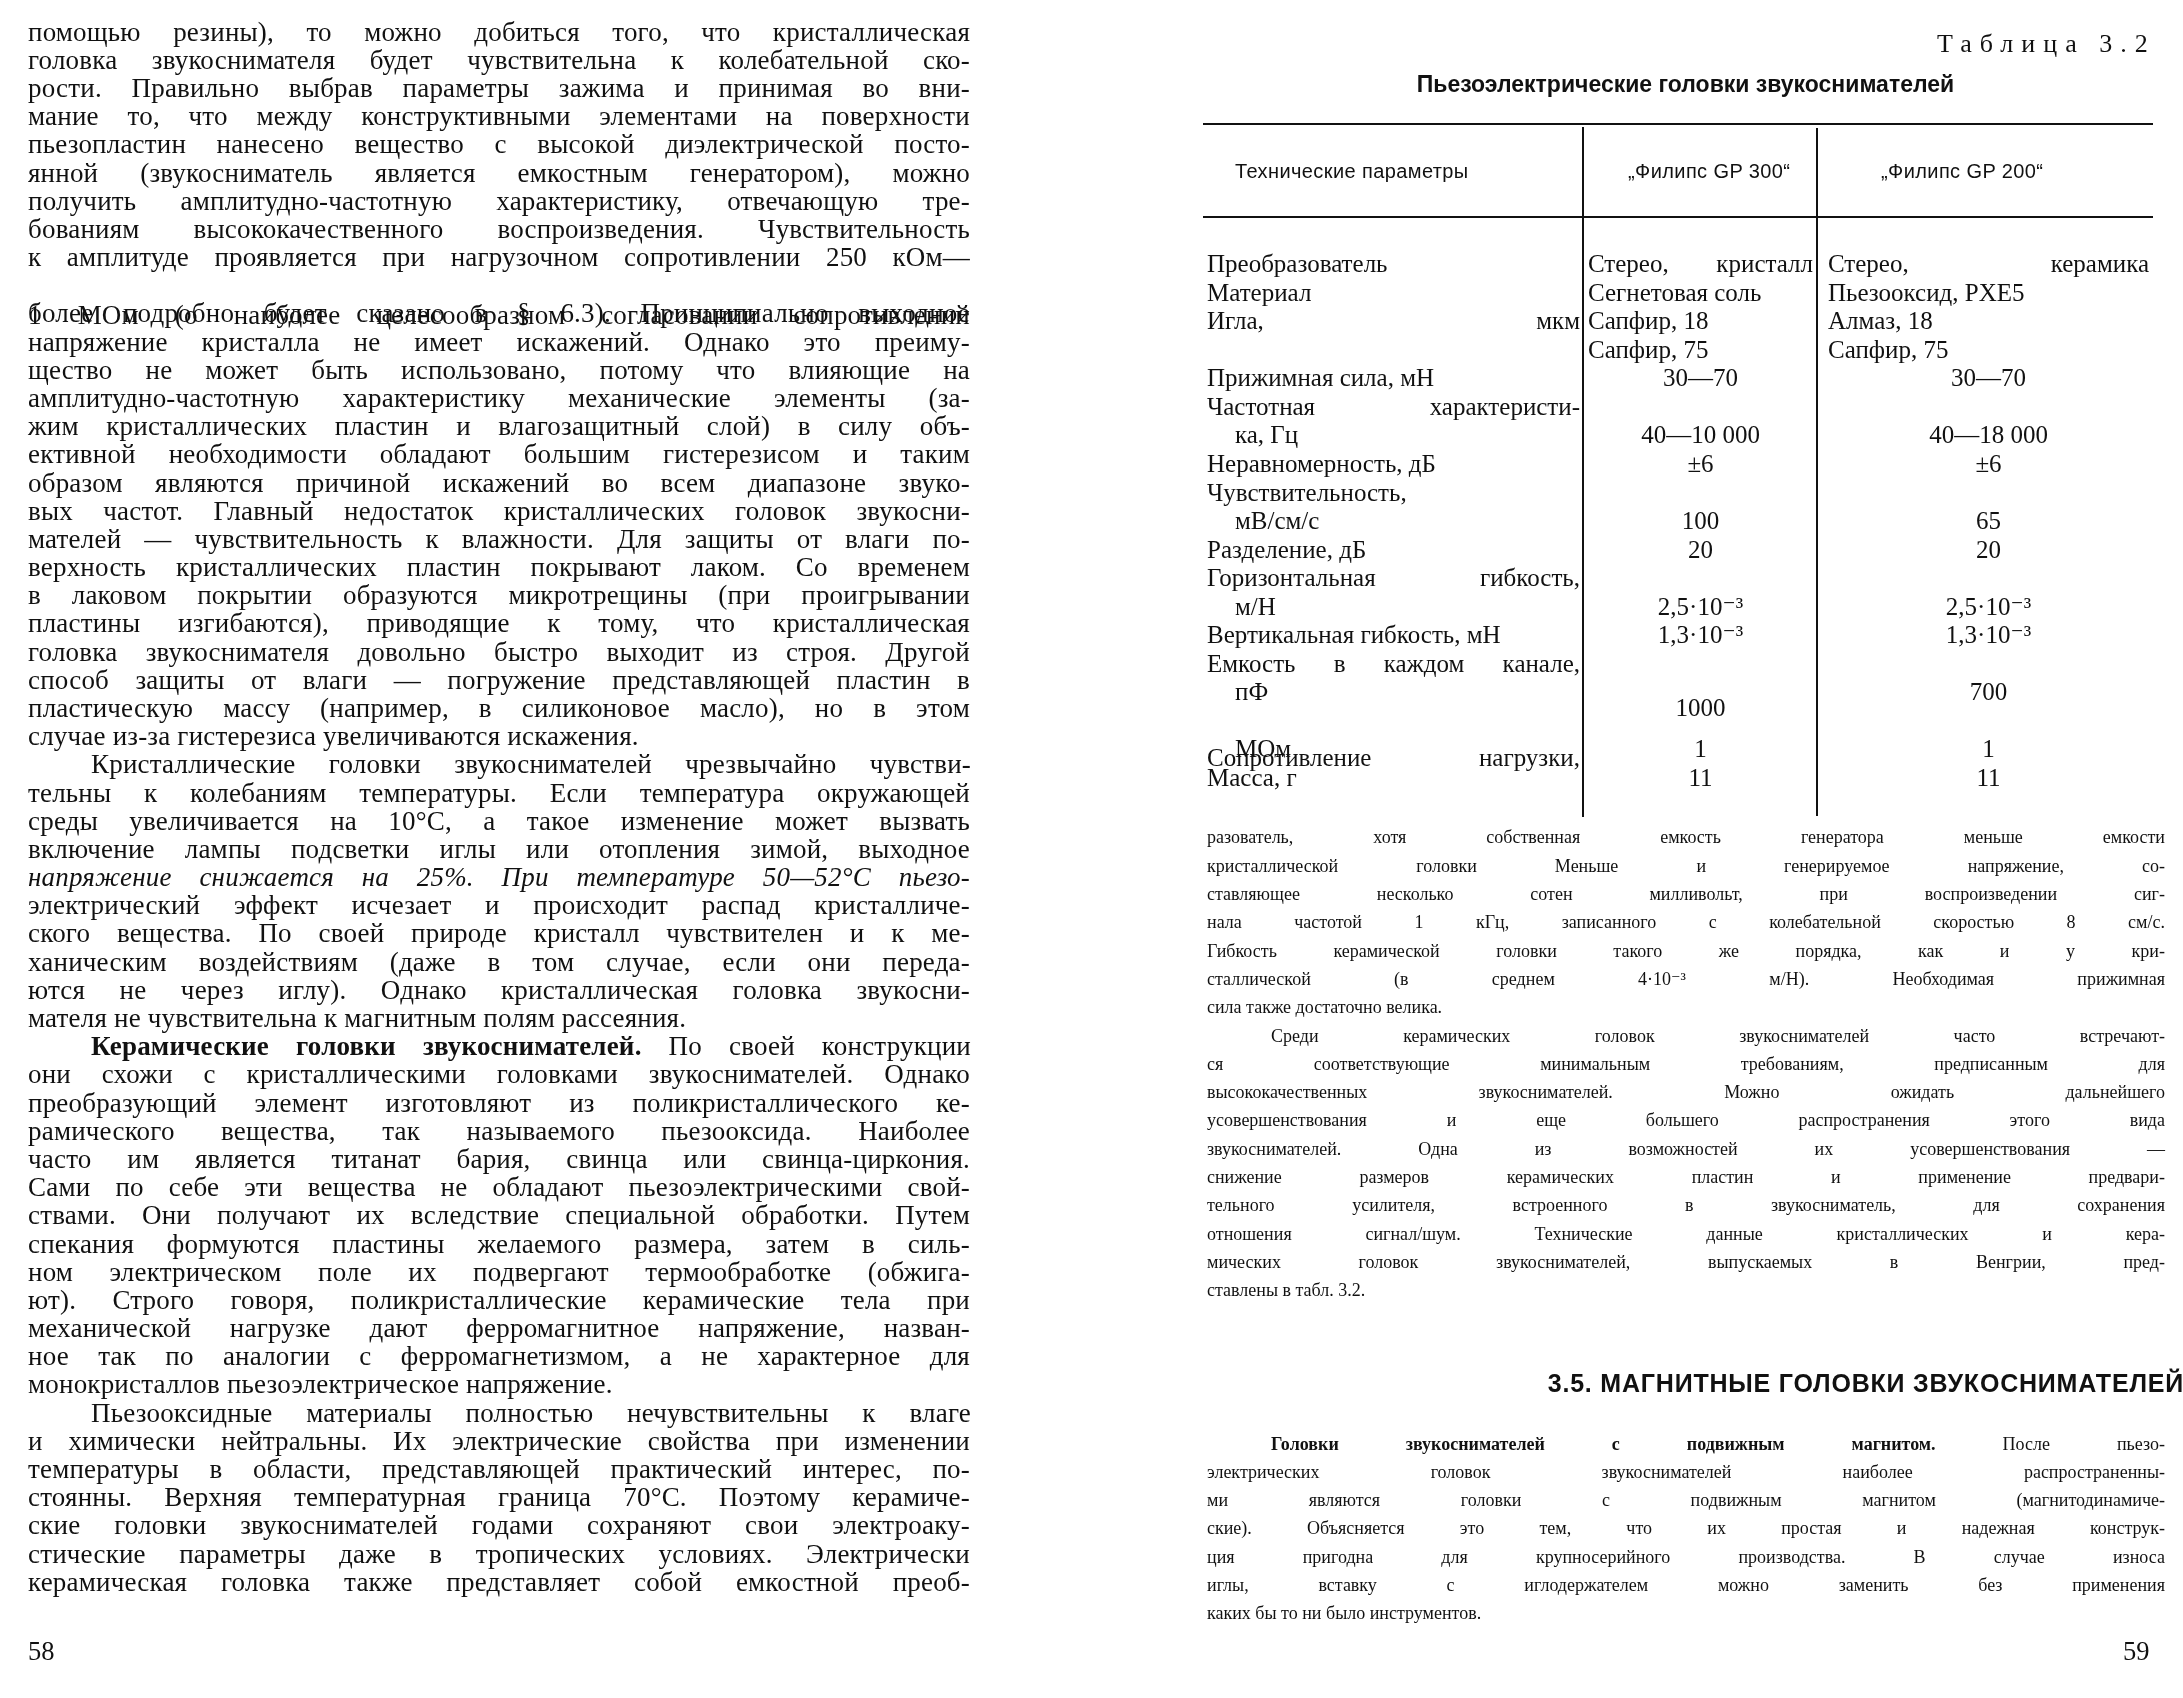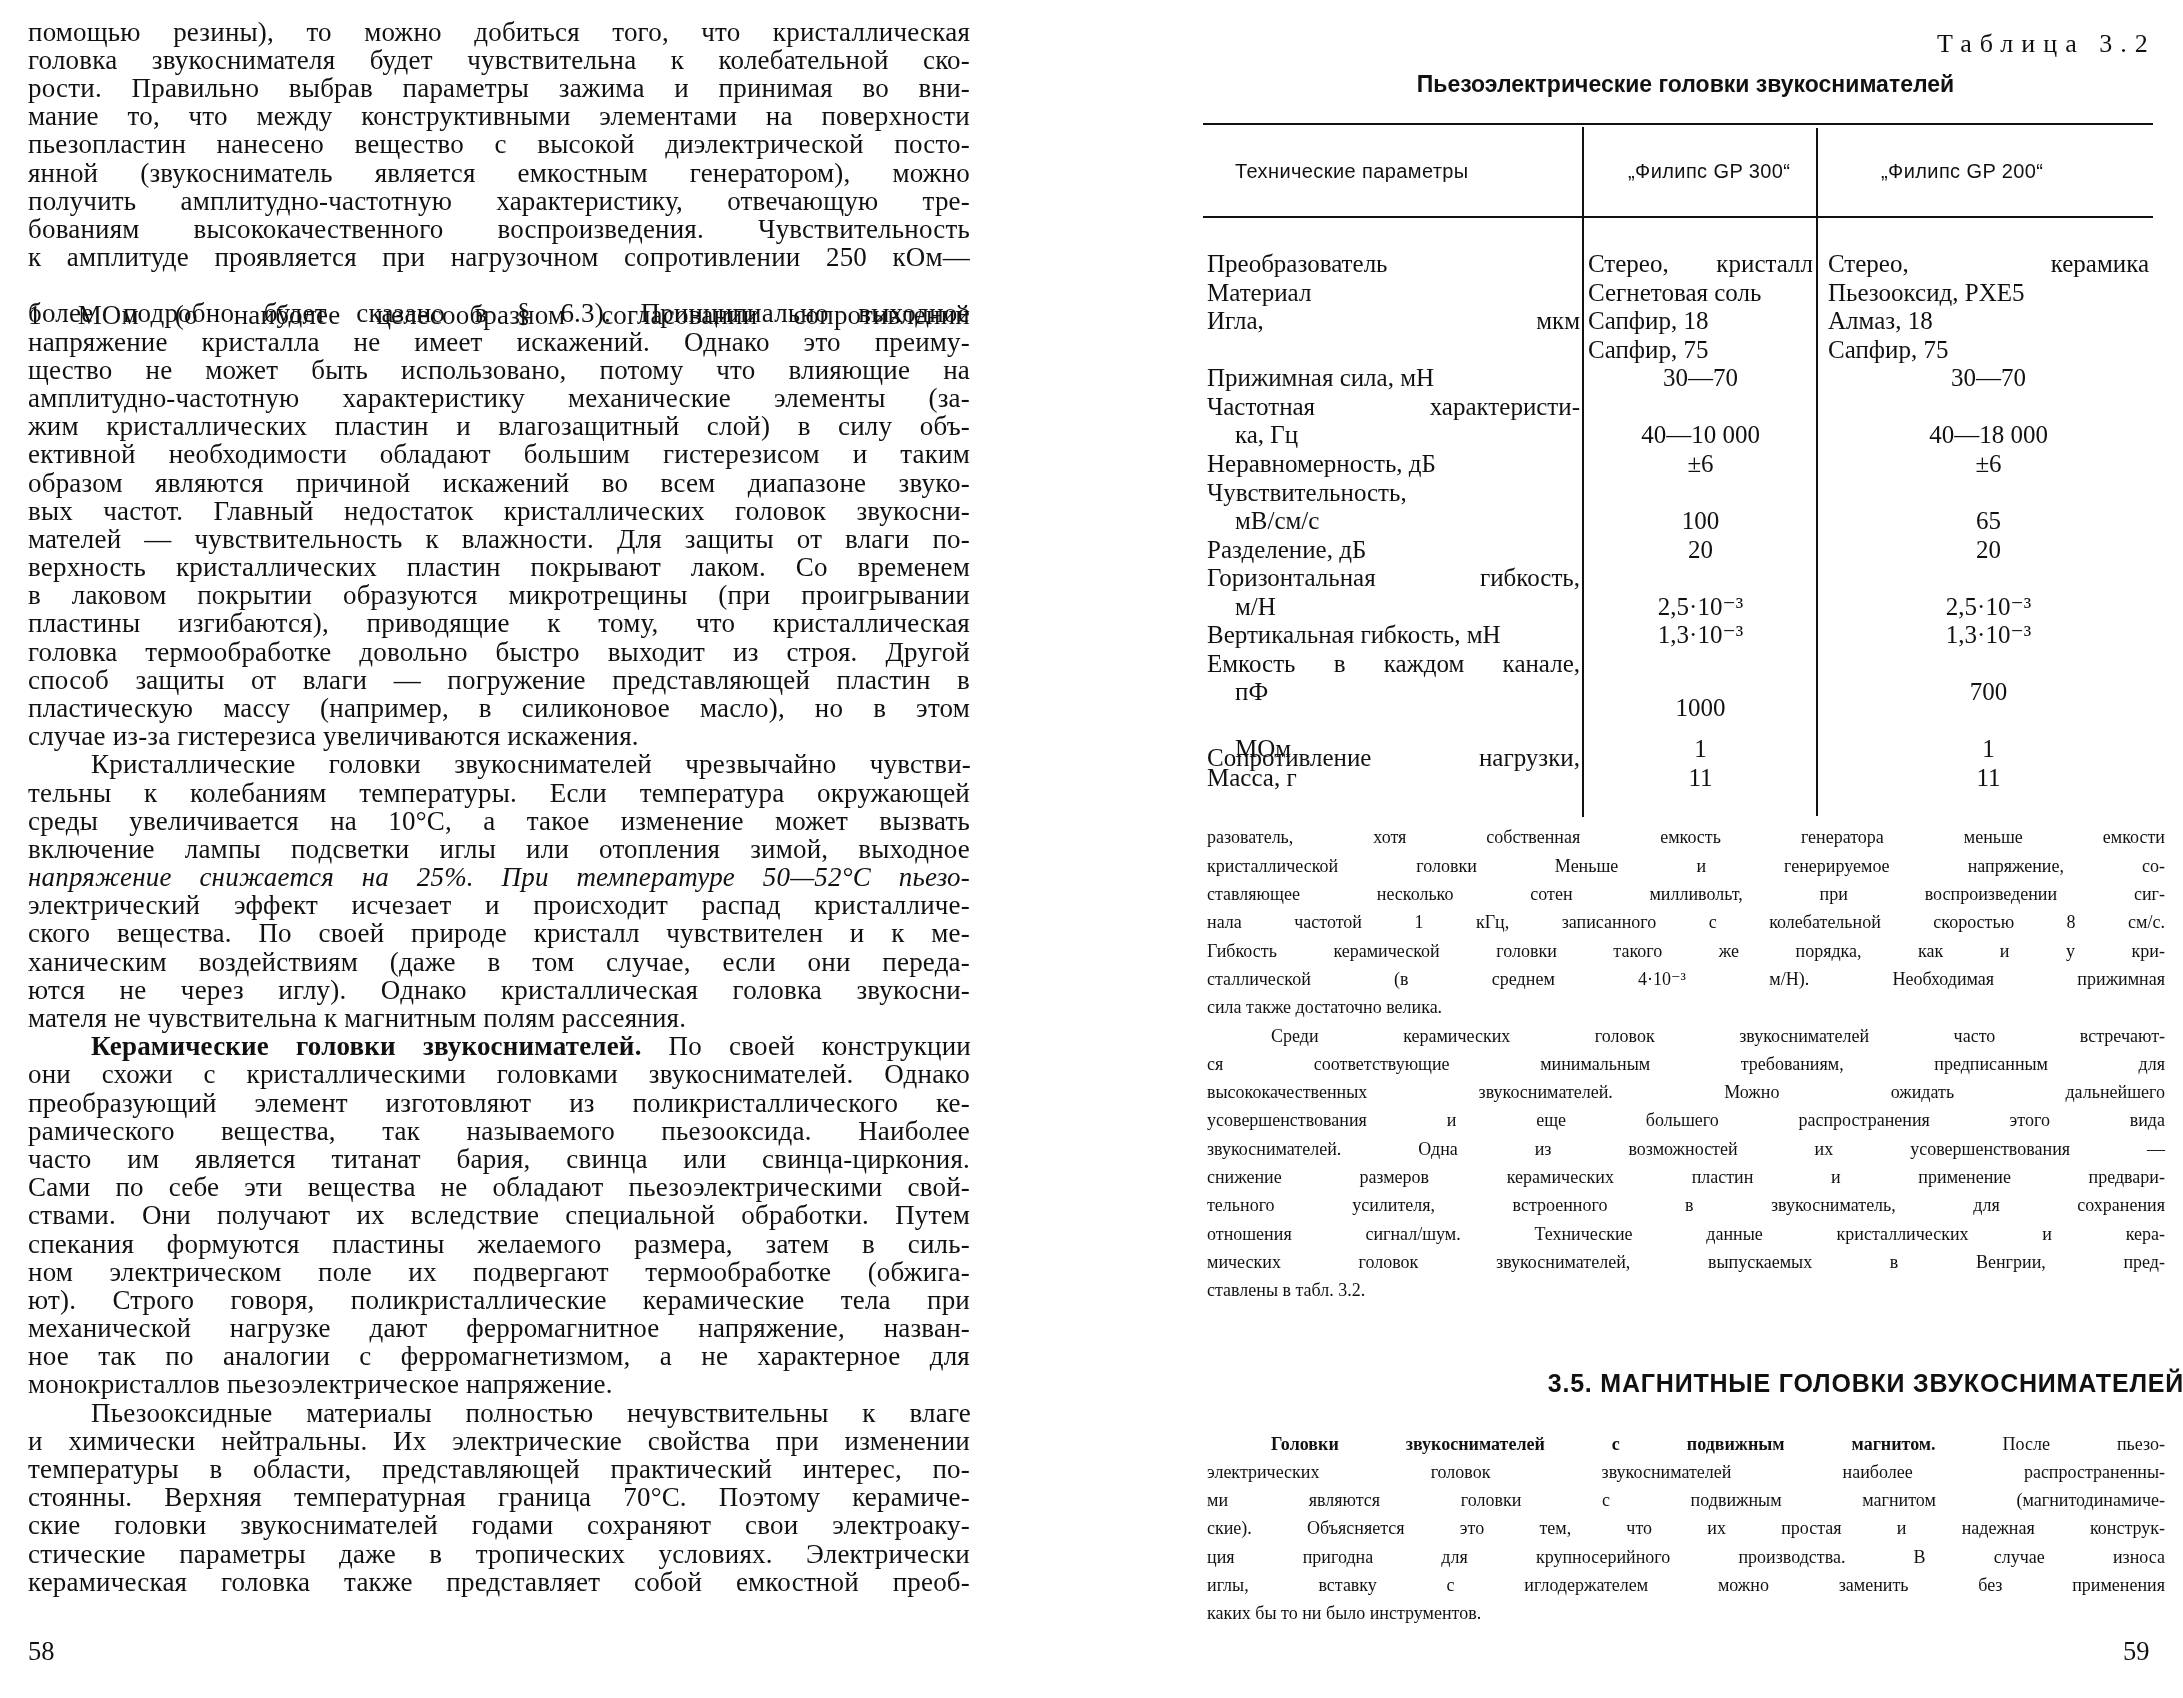--- a/index.html
+++ b/index.html
@@ -47,21 +47,21 @@
     <div class="line" style="top: 356px;">щество не может быть использовано, потому что влияющие на</div>
     <div class="line" style="top: 384px;">амплитудно-частотную характеристику механические элементы (за-</div>
     <div class="line" style="top: 412px;">жим кристаллических пластин и влагозащитный слой) в силу объ-</div>
     <div class="line" style="top: 440px;">ективной необходимости обладают большим гистерезисом и таким</div>
     <div class="line" style="top: 469px;">образом являются причиной искажений во всем диапазоне звуко-</div>
     <div class="line" style="top: 497px;">вых частот. Главный недостаток кристаллических головок звукосни-</div>
     <div class="line" style="top: 525px;">мателей — чувствительность к влажности. Для защиты от влаги по-</div>
     <div class="line" style="top: 553px;">верхность кристаллических пластин покрывают лаком. Со временем</div>
     <div class="line" style="top: 581px;">в лаковом покрытии образуются микротрещины (при проигрывании</div>
     <div class="line" style="top: 609px;">пластины изгибаются), приводящие к тому, что кристаллическая</div>
-    <div class="line" style="top: 638px;">головка термообработке довольно быстро выходит из строя. Другой</div>
+    <div class="line" style="top: 638px;">головка звукоснимателя довольно быстро выходит из строя. Другой</div>
     <div class="line" style="top: 666px;">способ защиты от влаги — погружение представляющей пластин в</div>
     <div class="line" style="top: 694px;">пластическую массу (например, в силиконовое масло), но в этом</div>
     <div class="line last" style="top: 722px;">случае из-за гистерезиса увеличиваются искажения.</div>
     <div class="line indent" style="top: 750px;">Кристаллические головки звукоснимателей чрезвычайно чувстви-</div>
     <div class="line" style="top: 779px;">тельны к колебаниям температуры. Если температура окружающей</div>
     <div class="line" style="top: 807px;">среды увеличивается на 10°С, а такое изменение может вызвать</div>
     <div class="line" style="top: 835px;">включение лампы подсветки иглы или отопления зимой, выходное</div>
     <div class="line" style="top: 863px; font-style: italic;">напряжение снижается на 25%. При температуре 50—52°С пьезо-</div>
     <div class="line" style="top: 891px;">электрический эффект исчезает и происходит распад кристалличе-</div>
     <div class="line" style="top: 919px;">ского вещества. По своей природе кристалл чувствителен и к ме-</div>

